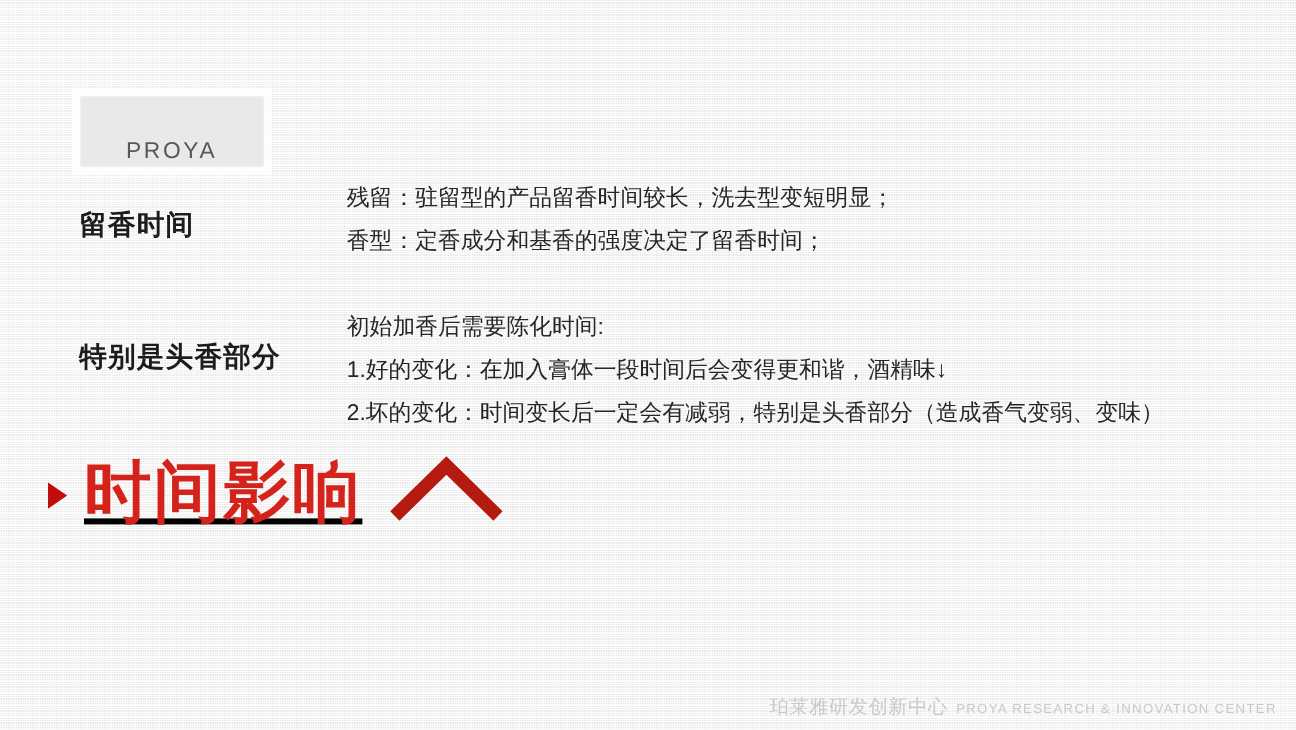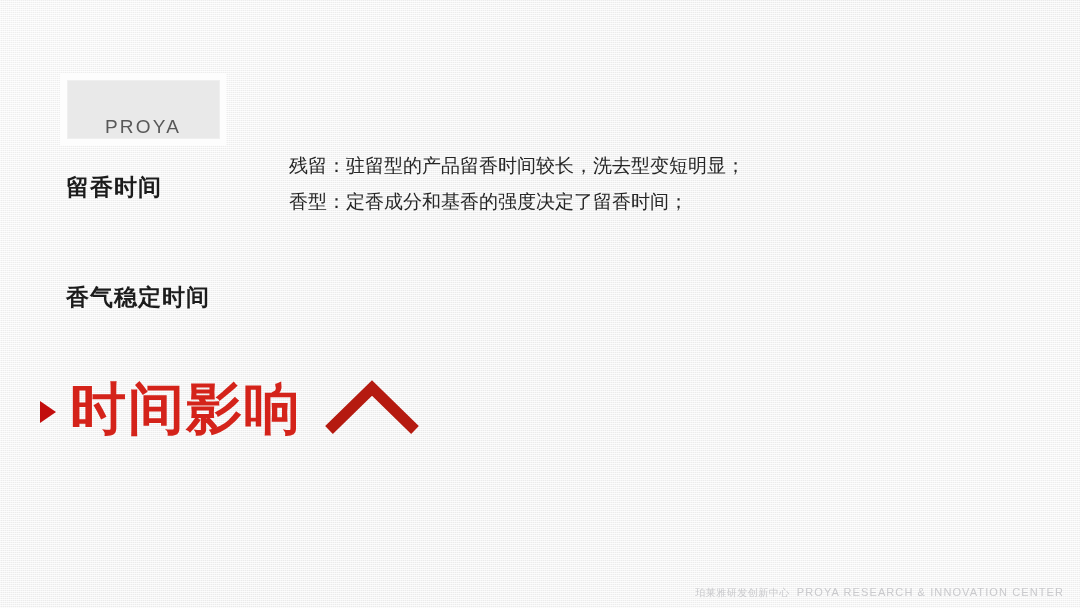--- a/index.html
+++ b/index.html
@@ -77,20 +77,21 @@
   #row2-label { left: 66px;  top: 282px; }
   #row2-body  { left: 289px; top: 255px; }
 
   
   .headline {
     position: absolute;
     left: 40px;
     top: 376px;
     display: flex;
     align-items: center;
+    text-decoration: underline;
   }
   .headline-bullet {
     width: 0;
     height: 0;
     border-left: 16px solid #c20d0d;
     border-top: 11px solid transparent;
     border-bottom: 11px solid transparent;
     margin-right: 14px;
     margin-top: 6px;
   }
@@ -112,21 +113,21 @@
   .footer {
     position: absolute;
     right: 16px;
     bottom: 8px;
     display: flex;
     align-items: baseline;
     color: #c9c9cc;
     white-space: nowrap;
   }
   .footer-cn {
-    font-size: 10px;
+    font-size: 16px;
     letter-spacing: 0.5px;
   }
   .footer-en {
     font-size: 11px;
     letter-spacing: 1.1px;
     margin-left: 7px;
   }
 </style>
 </head>
 <body>
@@ -138,21 +139,26 @@
       <span class="logo-text">PROYA</span>
     </div>
   </div>
 
   <div class="row-label" id="row1-label">留香时间</div>
   <div class="row-body" id="row1-body">
     <span class="body-line">残留：驻留型的产品留香时间较长，洗去型变短明显；</span>
     <span class="body-line">香型：定香成分和基香的强度决定了留香时间；</span>
   </div>
 
-  <div class="row-label" id="row2-label">香气稳定时间</div>
+  <div class="row-label" id="row2-label">特别是头香部分</div>
+  <div class="row-body" id="row2-body">
+    <span class="body-line">初始加香后需要陈化时间:</span>
+    <span class="body-line">1.好的变化：在加入膏体一段时间后会变得更和谐，酒精味↓</span>
+    <span class="body-line">2.坏的变化：时间变长后一定会有减弱，特别是头香部分（造成香气变弱、变味）</span>
+  </div>
 
   <div class="headline">
     <span class="headline-bullet"></span>
     <span class="headline-text">时间影响</span>
     <span class="headline-caret">
       <svg width="96" height="60" viewBox="0 0 96 60" xmlns="http://www.w3.org/2000/svg">
         <path d="M5 52 L48 10 L91 52" fill="none" stroke="#b51a10" stroke-width="11" stroke-linecap="butt" stroke-linejoin="miter"></path>
       </svg>
     </span>
   </div>

